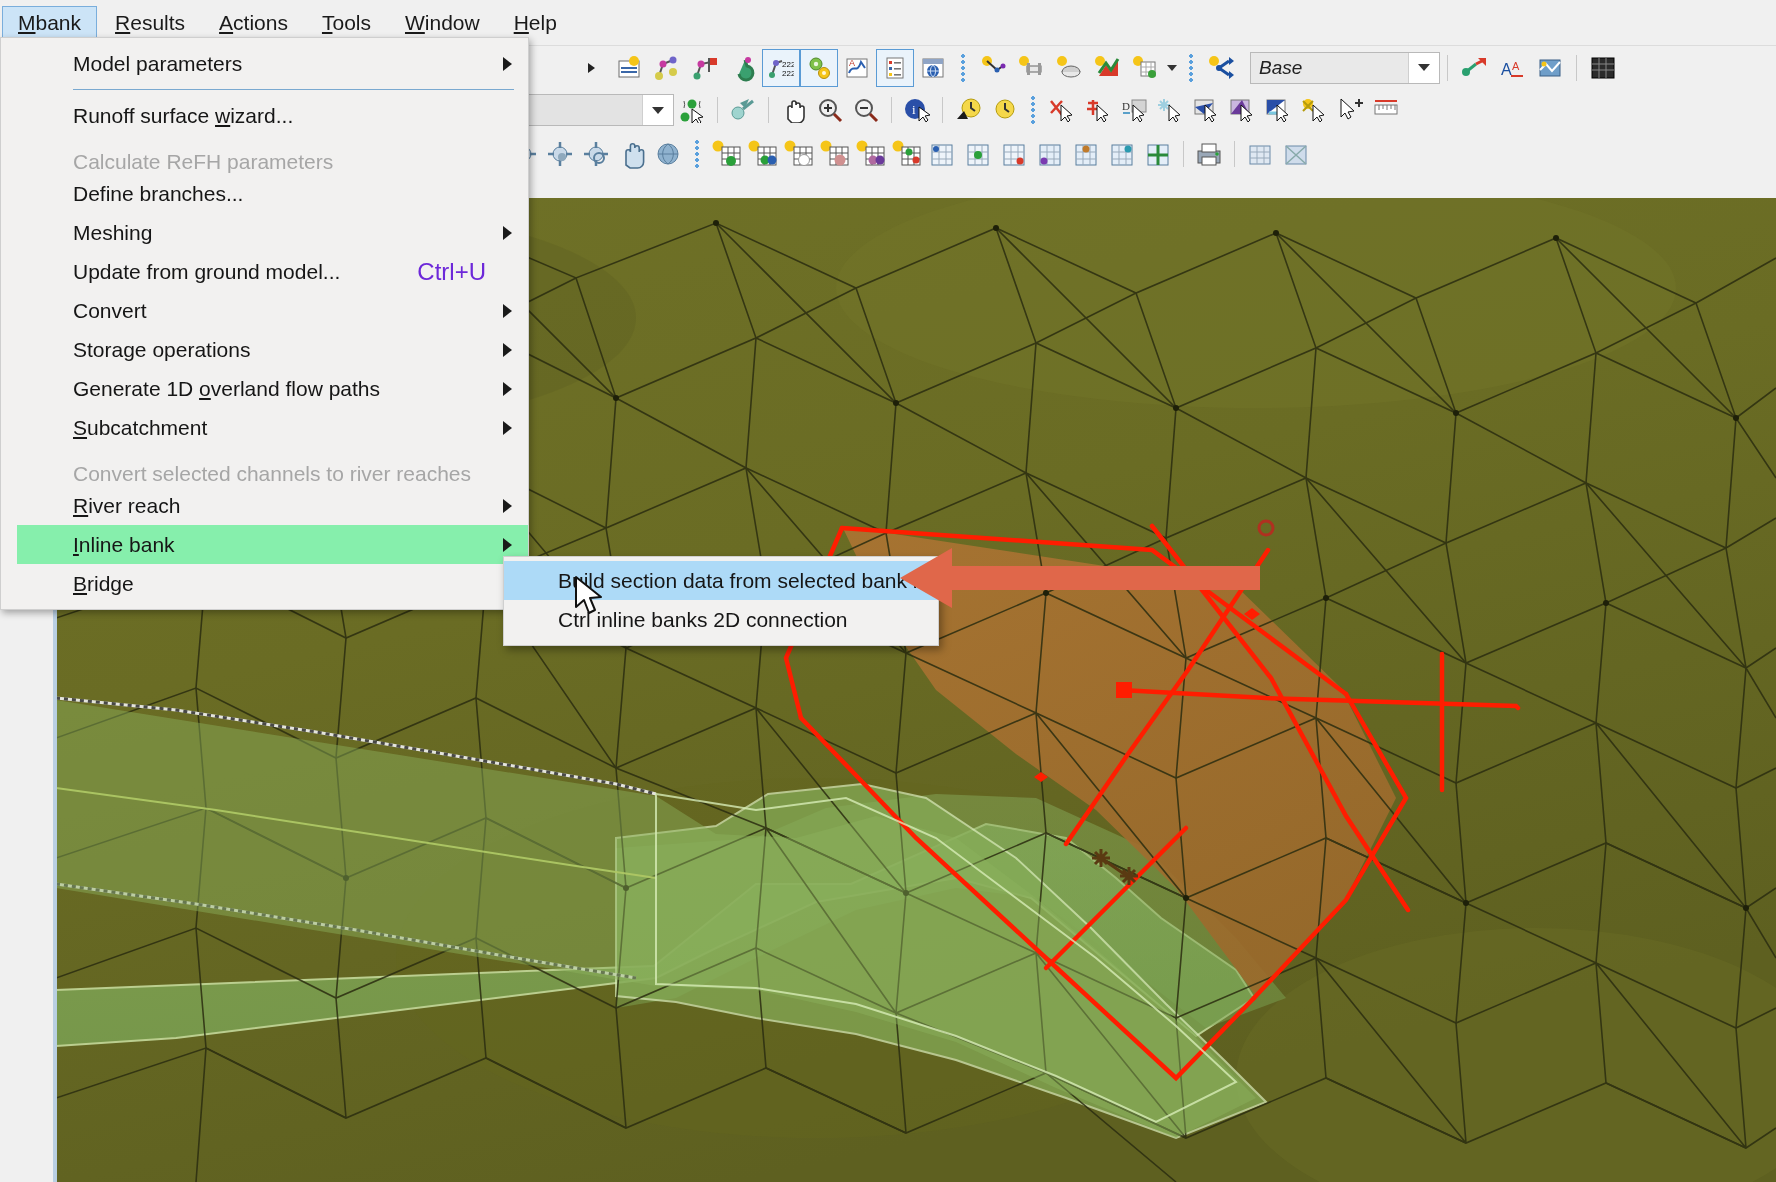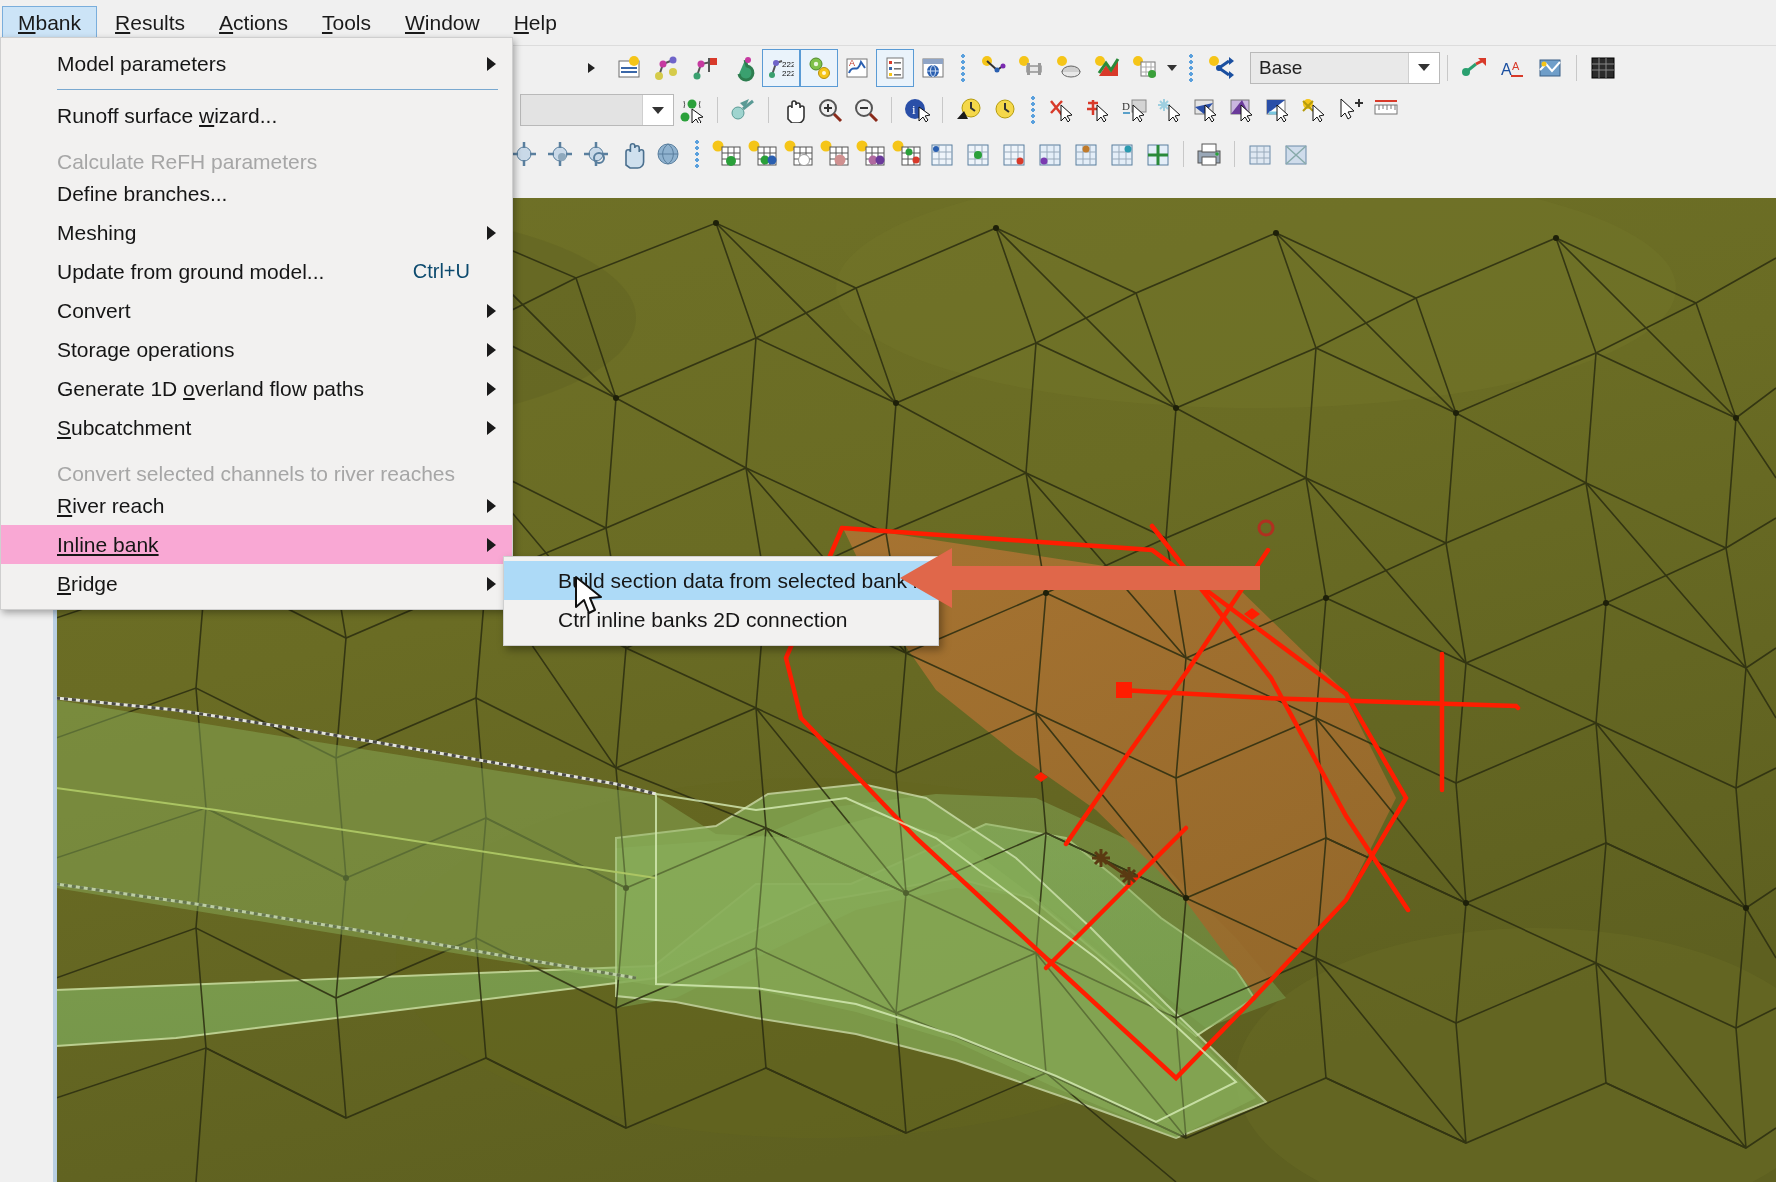--- a/index.html
+++ b/index.html
@@ -89,21 +89,21 @@
   .caret-sm::after {
     content: ""; width:0;height:0;
     border-left: 5px solid transparent;
     border-right: 5px solid transparent;
     border-top: 6px solid #333;
   }
   
   .combo {
     display: flex; align-items: stretch;
     border: 1px solid #b9b9b9; background: #fff;
-    height: 30px; flex: 0 0 auto;
+    height: 30px; flex: 0 0 auto; font-style: italic;
   }
   .combo .cval {
     flex: 1 1 auto; padding: 0 8px;
     display:flex; align-items:center;
     font-size: 19px; color: #222; background:#e9e9e9;
   }
   .combo .cbtn {
     width: 30px; background:#fff;
     display:flex;align-items:center;justify-content:center;
     border-left: 1px solid #cfcfcf;
@@ -140,35 +140,35 @@
 
   
   .menu-popup {
     position: absolute;
     top: 37px; left: 0px;
     width: 511px;
     background: #f2f1f0;
     border: 1px solid #cfcfcf;
     box-shadow: 2px 3px 7px rgba(0,0,0,0.32);
     z-index: 60;
-    padding: 6px 0 6px 0;
+    padding: 6px 0 6px 16px;
   }
   .mi {
     position: relative;
     height: 39px;
     display: flex; align-items: center;
     padding-left: 56px; padding-right: 14px;
     font-size: 21px; color: #161616;
     white-space: nowrap;
     cursor: default;
   }
   .mi.disabled { color: #a6a6a6; align-items: flex-end; }
-  .mi.sel { background: #f9a8d4; text-decoration: underline; }
+  .mi.sel { background: #86efac; }
   .mi .accel {
-    margin-left: auto; font-size: 20px; color: #0c4a6e; padding-right: 28px;
+    margin-left: auto; font-size: 24px; color: #6d28d9; padding-right: 28px;
   }
   .mi .arrow {
     position: absolute; right: 16px; top: 50%; transform: translateY(-50%);
     width: 0; height: 0;
     border-top: 7px solid transparent;
     border-bottom: 7px solid transparent;
     border-left: 9px solid #1a1a1a;
   }
   .mi-sep {
     height: 1px; background: #7aa9d0; margin: 6px 14px 6px 56px;

